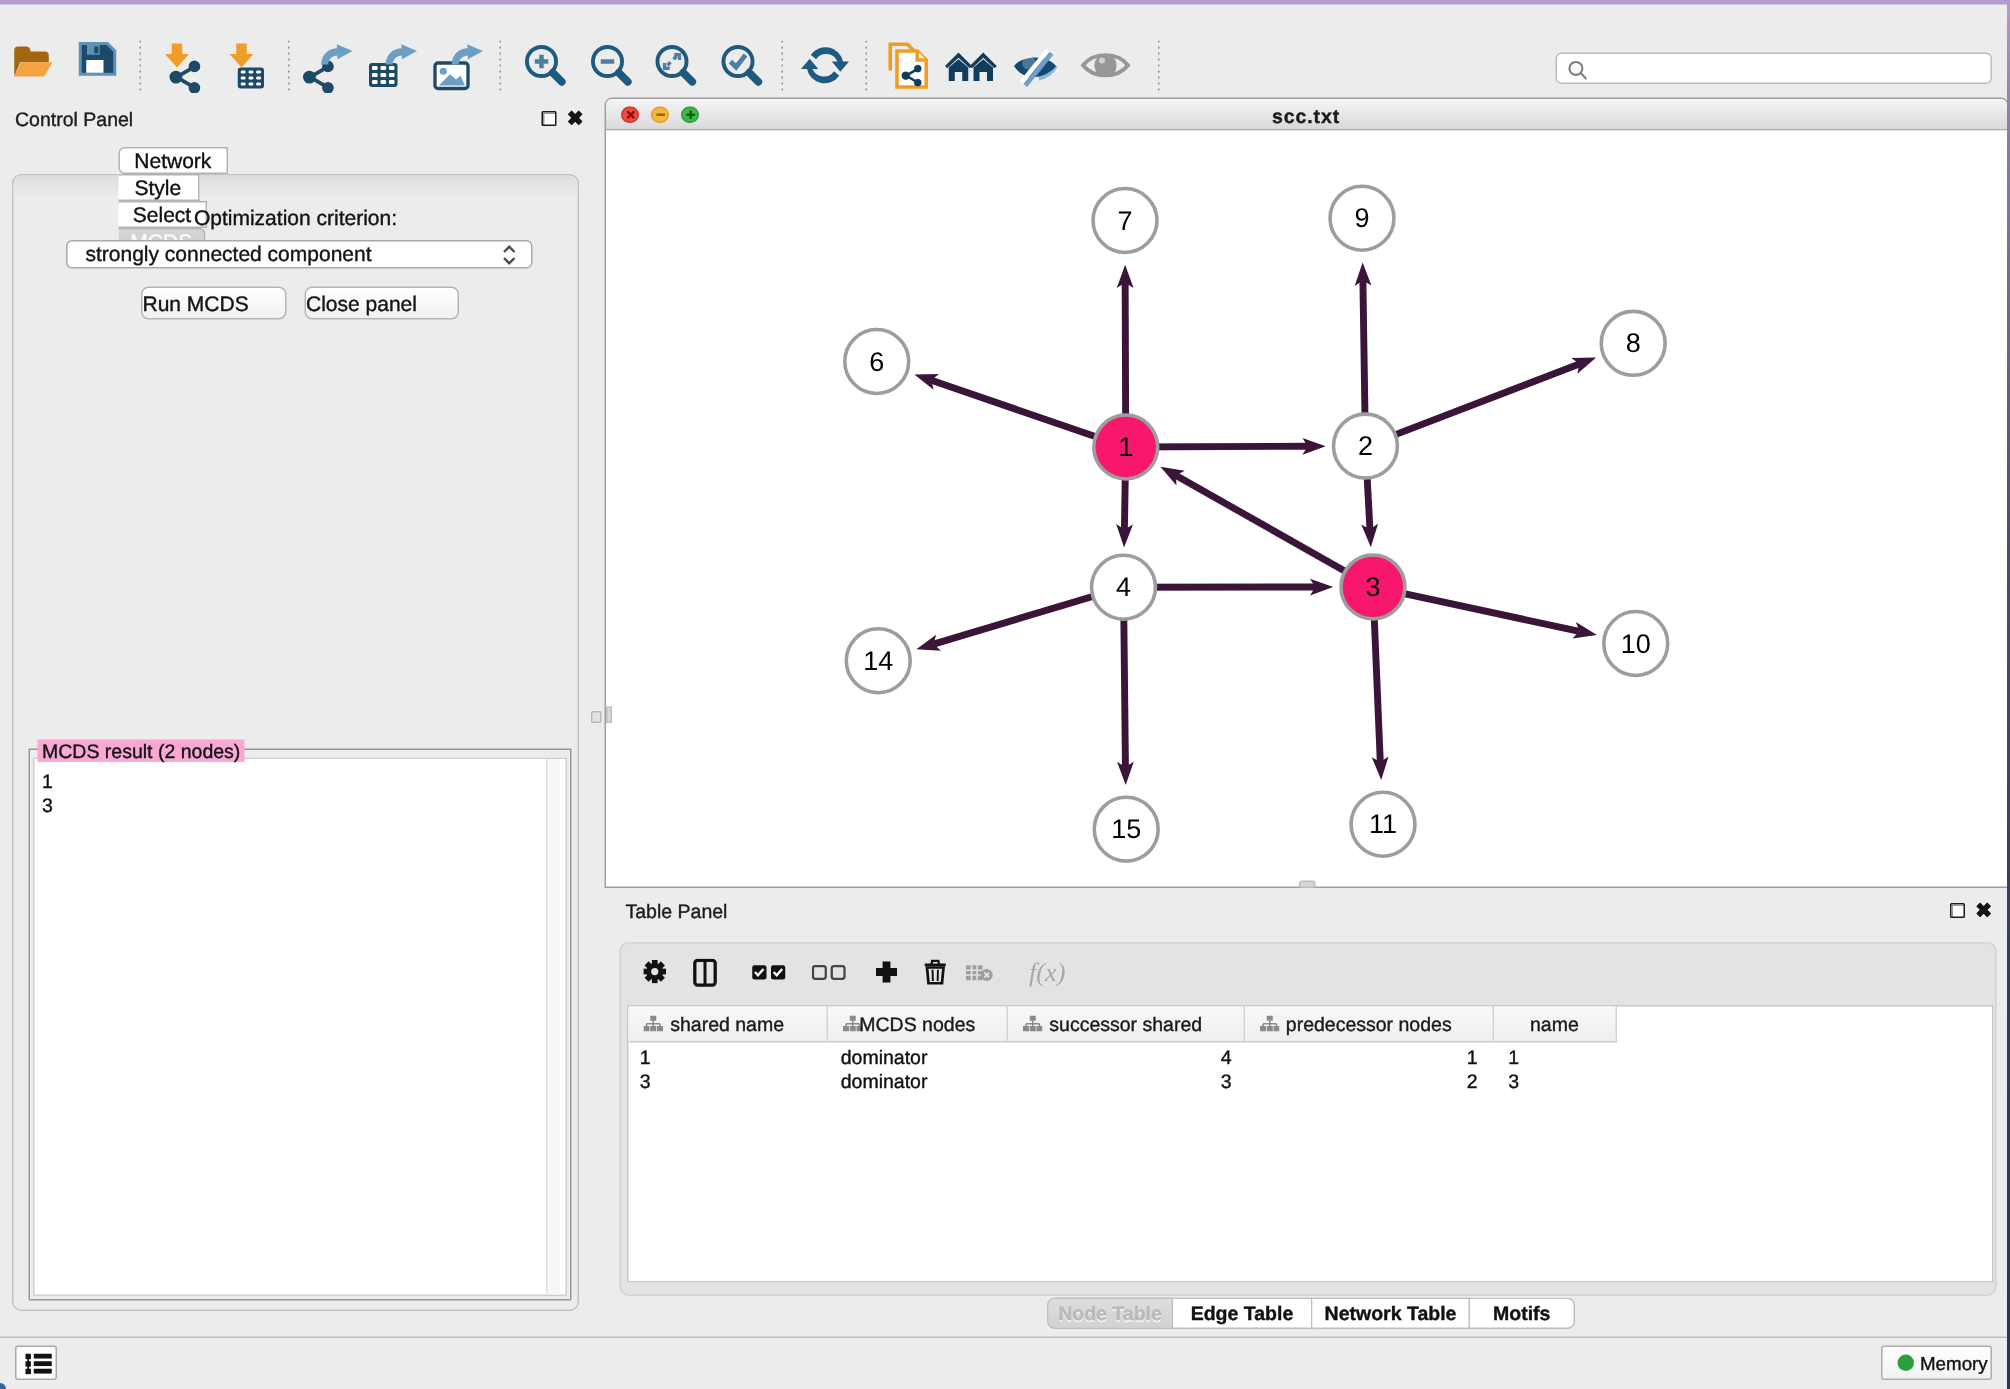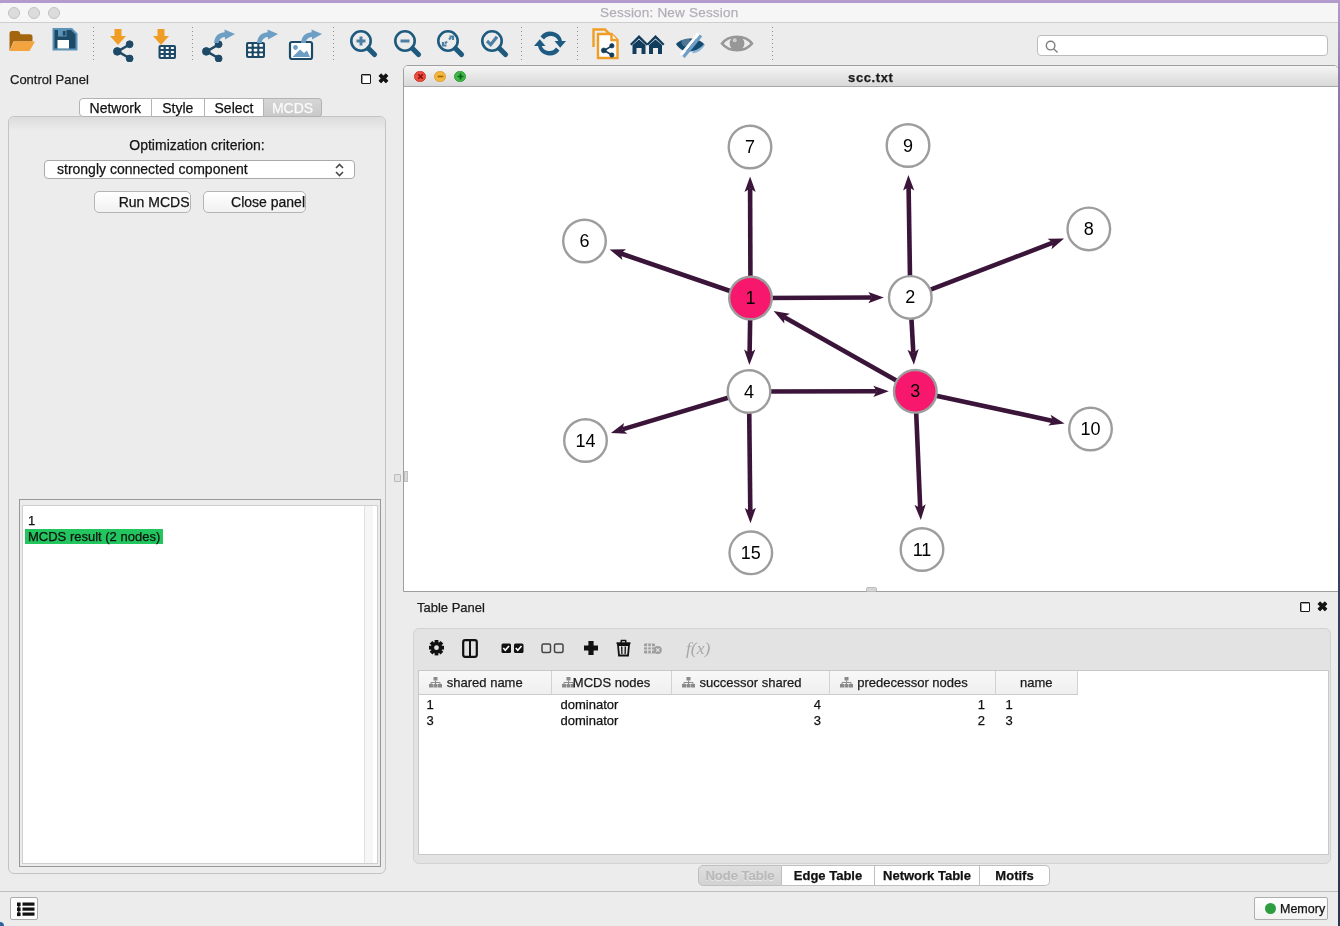--- a/index.html
+++ b/index.html
@@ -18,31 +18,31 @@
 
 #toolbar { left:0; top:21px; width:100%; height:42px; }
 .tsep { position:absolute; top:4px; height:34px; width:1px; background-image:linear-gradient(#8f8f8f 30%, rgba(0,0,0,0) 30%); background-size:1px 4px; }
 .ticon { position:absolute; top:5px; }
 #searchbox { position:absolute; left:1037px; top:12px; width:291px; height:21px; background:#fff; border:1px solid #bcbcbc; border-radius:4px; }
 
 #cp-title { left:10px; top:72px; font-size:13px; color:#1c1c1c; }
 .float-btn { width:10px; height:10px; border:1.5px solid #1a1a1a; border-radius:1px; background:#fff; box-shadow:inset 1px 1px 0 #9a9a9a; }
 .close-x { font-size:13px; font-weight:bold; color:#151515; line-height:10px; }
 #cp-box { left:8px; top:116px; width:378px; height:758px; border:1px solid #c3c3c3; border-radius:6px; background:#ececec; }
-#cp-tabs { left:79px; top:98px; height:22px; display:flex; font-size:14px; }
+#cp-tabs { left:79px; top:98px; height:22px; display:flex; font-size:14px;flex-direction:column; }
 .tab { border:1px solid #b3b3b3; border-left:none; background:#fff; color:#111; display:flex; align-items:center; justify-content:center; height:19px; }
 .tab.first { border-left:1px solid #b3b3b3; border-radius:4px 0 0 4px; }
 .tab.last { border-radius:0 4px 4px 0; }
 .tab.sel { background:linear-gradient(#d6d6d6,#c9c9c9); color:#fafafa; }
 #opt-label { left:8px; top:137px; width:378px; text-align:center; font-size:14px; color:#141414; }
 #combo { left:44px; top:160px; width:311px; height:19px; background:#fff; border:1px solid #a9a9a9; border-radius:4px; font-size:14px; color:#141414; line-height:17px; padding-left:12px; }
-.btn { position:absolute; height:22px; background:linear-gradient(#ffffff,#f1f1f1); border:1px solid #b5b5b5; border-radius:5px; font-size:14px; color:#141414; text-align:right; }
+.btn { position:absolute; height:22px; background:linear-gradient(#ffffff,#f1f1f1); border:1px solid #b5b5b5; border-radius:5px; font-size:14px; color:#141414; text-align:left; }
 
 #fs { left:19px; top:499px; width:362px; height:368px; border:1px solid #989898; }
-#fs-legend { left:25px; top:493px; background:#22c55e; font-size:13px; color:#111; padding:0 3px;margin-top:36px; }
+#fs-legend { left:25px; top:493px; background:#f9a8d4; font-size:13px; color:#111; padding:0 3px; }
 #fs-list { left:22px; top:505px; width:356px; height:359px; background:#fff; border:1px solid #cfcfcf; font-size:13px; color:#111; }
 #fs-scroll { left:364px; top:506px; width:9px; height:357px; background:#f6f6f6; border-left:1px solid #e0e0e0; }
 
 #statusbar { left:0; top:891px; width:1338.5px; height:37px; background:#ececec; border-top:1px solid #bdbdbd; }
 #listbtn { left:10px; top:897px; width:28px; height:23px; background:#fdfdfd; border:1px solid #ababab; border-radius:2px; }
 #membtn { left:1254px; top:897px; width:74px; height:23px; background:linear-gradient(#fefefe,#f2f2f2); border:1px solid #aeaeae; border-radius:2px; font-size:12.5px; color:#111; }
 
 #netwin { left:403px; top:65px; width:935.5px; height:527px; border:1px solid #9f9f9f; border-radius:5px 5px 0 0; background:#fff; }
 #net-titlebar { position:absolute; left:0; top:0; width:100%; height:21px; background:linear-gradient(#f5f5f5,#d9d9d9); border-bottom:1px solid #a9a9a9; border-radius:4px 4px 0 0; }
 .mtl { position:absolute; top:4.5px; width:11.5px; height:11.5px; border-radius:50%; } .mtl svg { display:block; margin:-0.5px 0 0 -0.5px; }
@@ -57,26 +57,20 @@
 
 #btabs { left:698px; top:865px; height:21px; display:flex; font-size:13px; font-weight:bold;text-align:right; }
 .btab { border:1px solid #bfbfbf; border-left:none; background:#fff; color:#111; display:flex; align-items:center; justify-content:center; height:21px; }
 .btab.first { border-left:1px solid #bfbfbf; border-radius:5px 0 0 5px; }
 .btab.last { border-radius:0 5px 5px 0; }
 .btab.sel { background:linear-gradient(#dedede,#d2d2d2); color:#b9b9b9; text-shadow:0 1px 0 #f5f5f5; }
 </style>
 </head>
 <body>
 <div class="abs" id="win">
-  <div class="abs" id="titlebar">
-    <div class="tl" style="left:8px;"></div>
-    <div class="tl" style="left:28px;"></div>
-    <div class="tl" style="left:48px;"></div>
-    <div id="title-text">Session: New Session</div>
-  </div>
   <div class="abs" id="toolbar">
       <div class="tsep" style="left:93px;"></div>
       <div class="tsep" style="left:192px;"></div>
       <div class="tsep" style="left:333px;"></div>
       <div class="tsep" style="left:521px;"></div>
       <div class="tsep" style="left:577px;"></div>
       <div class="tsep" style="left:772px;"></div>
       <svg class="ticon" style="left:8px; top:5px;" width="28" height="26" viewBox="0 0 28 26">
         <path d="M1.5 23 L1.5 5.5 Q1.5 3 4 3 L9.5 3 Q11.5 3 12 4.8 L12.5 6.3 L22 6.3 Q24.5 6.3 24.5 8.8 L24.5 13.5 L5.5 13.5 Z" fill="#a3650e"></path>
         <polygon points="1.5,23 6,13.5 27,13.5 21.5,23" fill="#f4a43f"></polygon>

